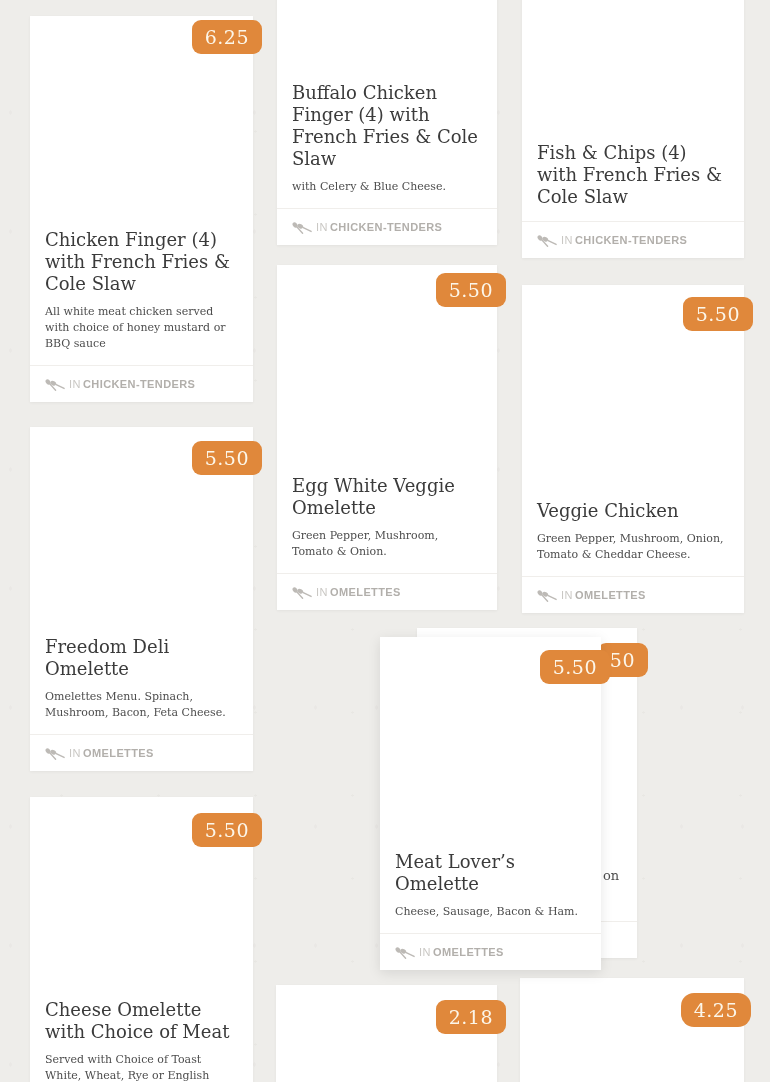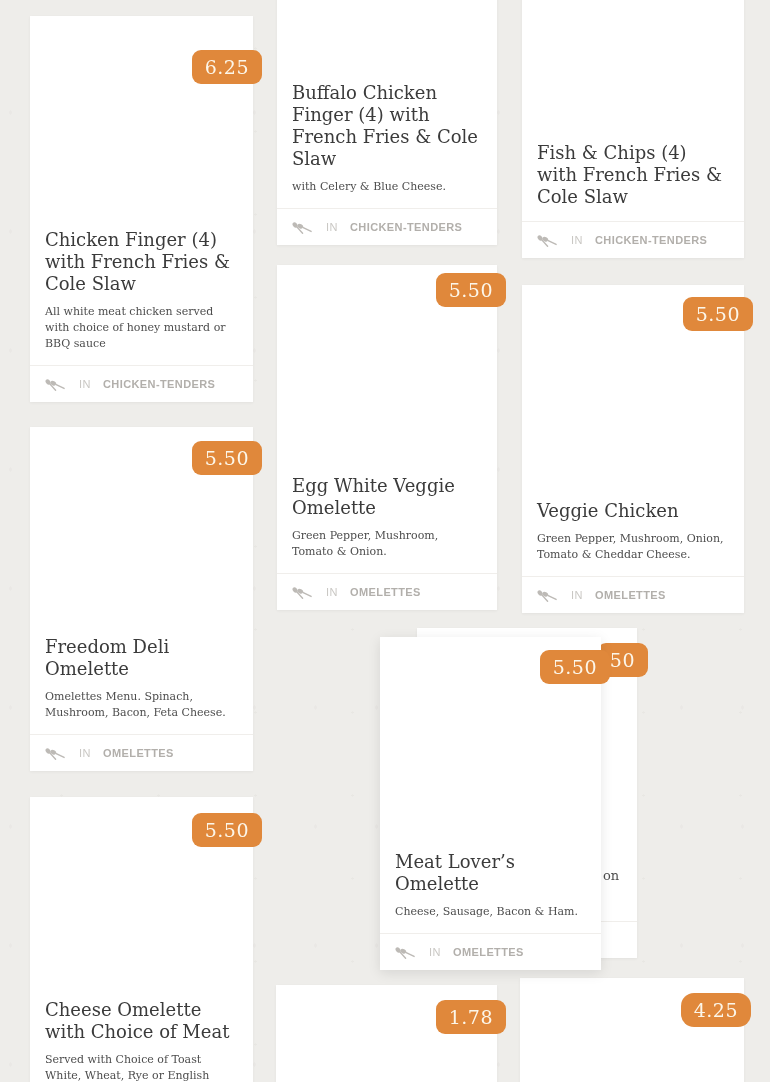--- a/index.html
+++ b/index.html
@@ -39,33 +39,33 @@
   .title{
     margin:0;font-weight:400;font-size:18px;line-height:22px;
     color:#3b3b3b;font-family:"DejaVu Serif", serif;
   }
   .desc{
     margin:9px 0 0 0;font-size:11px;line-height:16px;
     color:#4d4d4d;font-family:"DejaVu Serif", serif;
   }
   .footer{
     height:36px;min-height:36px;border-top:1px solid #f0eeeb;
-    display:flex;align-items:center;gap:12px;padding:0 15px;
+    display:flex;align-items:center;gap:2px;padding:0 15px;
     font-family:"Liberation Sans", sans-serif;
   }
   .in-label{font-size:11px;color:#cac8c4;letter-spacing:0.5px;}
   .cat-label{font-size:11px;font-weight:bold;color:#b2afab;letter-spacing:0.4px;}
   .utensils{display:inline-flex;width:22px;height:19px;}
   .frag{
     position:absolute;left:186px;top:240px;
     font-size:13px;color:#4d4d4d;
   }
   
   .p0{left:30px;top:16px;width:223px;height:386px;}
-  .p0 .badge{top:34px;text-align:right;}
+  .p0 .badge{top:4px;text-align:right;}
   .p1{left:277px;top:-85px;width:220px;height:330px;}
   .p2{left:522px;top:-72px;width:222px;height:330px;}
   .p3{left:277px;top:265px;width:220px;height:345px;}
   .p3 .badge{top:8px;}
   .p4{left:522px;top:285px;width:222px;height:328px;}
   .p4 .badge{top:12px;}
   .p5{left:30px;top:427px;width:223px;height:344px;}
   .p6{left:30px;top:797px;width:223px;height:400px;}
   .p6 .badge{top:16px;}
   .p6 .body{padding-top:202px;}
@@ -271,21 +271,21 @@
               </g>
             </g>
           </svg>
       </span>
       <span class="in-label">IN</span>
       <span class="cat-label">OMELETTES</span>
     </div>
   </article>
 
   <article class="card p9">
-    <span class="badge">1.78</span>
+    <span class="badge">2.18</span>
     <div class="body"></div>
   </article>
 
   <article class="card p10">
     <span class="badge">4.25</span>
     <div class="body"></div>
   </article>
 
 </div>
 

